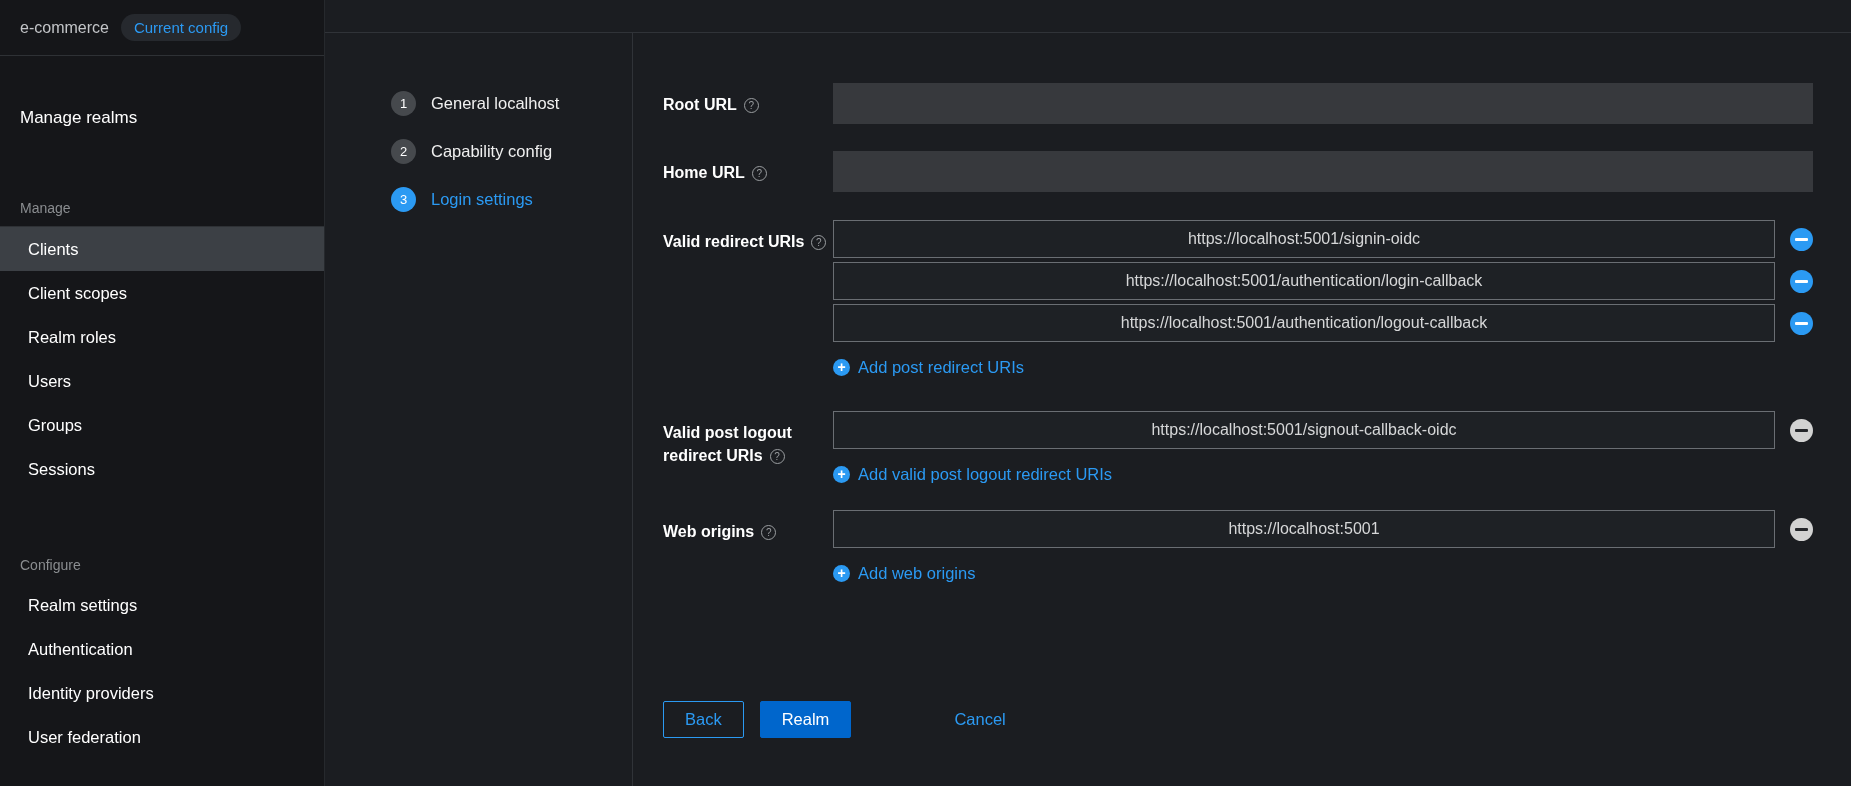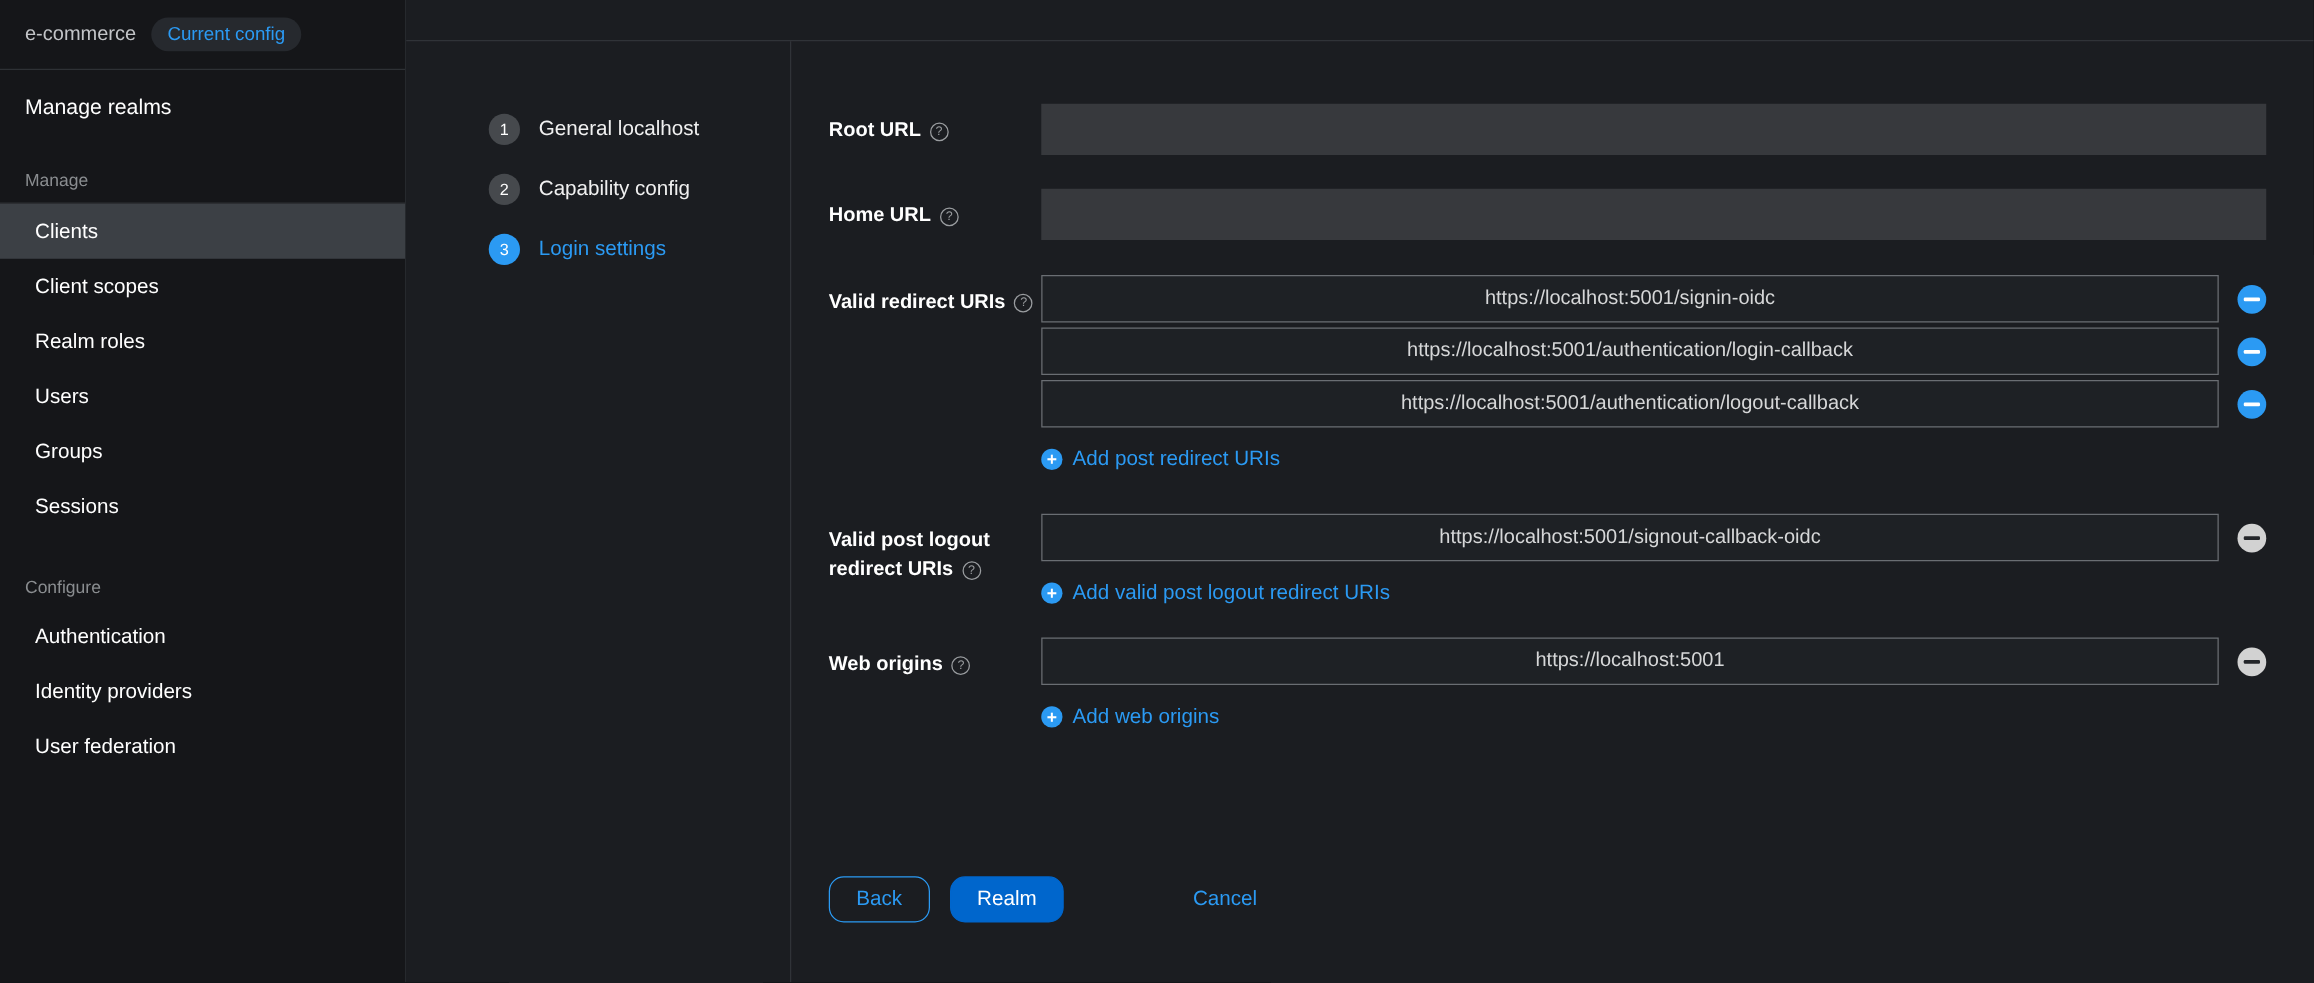--- a/index.html
+++ b/index.html
@@ -1,21 +1,21 @@
 <!DOCTYPE html>
 <html><head>
 <meta charset="utf-8">
 <style>
   * { margin:0; padding:0; box-sizing:border-box; }
   html,body { background:#101214; }
   body { font-family:"Liberation Sans","DejaVu Sans",sans-serif; }
   .app { position:relative; width:1851px; height:786px; background:#1b1d21; display:flex; overflow:hidden; color:#fff; }
 
   
-  .sidebar { width:325px; flex-shrink:0; background:#151619; border-right:1px solid #26292d; display:flex; flex-direction:column; }
+  .sidebar { width:325px; flex-shrink:0; background:#151619; border-right:1px solid #26292d; display:flex; flex-direction:column;gap:32px; }
   .sidebar-header { height:56px; flex-shrink:0; display:flex; align-items:center; gap:12px; padding:0 20px; border-bottom:1px solid #2e3135; }
   .realm-name { color:#c3c5c8; font-size:16px; }
   .realm-badge { background:#26292e; color:#2b9af3; font-size:15px; padding:5px 13px; border-radius:14px; cursor:pointer; }
   .manage-realms { padding:20px 20px 22px 20px; font-size:17px; color:#fff; cursor:pointer; }
   .section-label { padding:18px 20px 10px 20px; font-size:14px; color:#8a8d90; }
   .nav-list { list-style:none; }
   .nav-list.bordered-top { border-top:1px solid #2e3135; }
   .nav-item { padding:11px 28px; font-size:16.5px; color:#fff; line-height:22px; cursor:pointer; }
   .nav-item.selected { background:#3c4045; }
   .nav-section + .nav-section { margin-top:16px; }
@@ -52,21 +52,21 @@
 
   .add-link { display:inline-flex; align-items:center; gap:8px; background:none; border:none; color:#2b9af3; font-size:16.5px; font-family:inherit; padding:0; margin-top:12px; cursor:pointer; }
   .plus-icon { width:17px; height:17px; border-radius:50%; background:#2b9af3; color:#fff; font-size:14px; font-weight:700; line-height:17px; display:flex; align-items:center; justify-content:center; }
 
   .row-root { margin-bottom:27px; }
   .row-home { margin-bottom:28px; }
   .row-redirect { margin-bottom:34px; }
   .row-postlogout { margin-bottom:26px; }
 
   .actions-row { display:flex; align-items:center; margin-top:118px; }
-  .btn { height:37px; font-size:16.5px; font-family:inherit; padding:0 21px; border-radius:12px; cursor:pointer; }
+  .btn { height:37px; font-size:16.5px; font-family:inherit; padding:0 21px; border-radius:2px; cursor:pointer; }
   .btn-back { background:transparent; border:1px solid #2b9af3; color:#2b9af3; margin-right:16px; }
   .btn-save { background:#0066cc; border:1px solid #0066cc; color:#fff; }
   .btn-cancel { background:none; border:none; color:#2b9af3; margin-left:82px; }
 </style>
 </head>
 <body>
 
 <div class="app">
 
   <aside class="sidebar">
@@ -85,20 +85,21 @@
         <li class="nav-item">Realm roles</li>
         <li class="nav-item">Users</li>
         <li class="nav-item">Groups</li>
         <li class="nav-item">Sessions</li>
       </ul>
     </div>
 
     <div class="nav-section">
       <div class="section-label">Configure</div>
       <ul class="nav-list">
+        <li class="nav-item">Realm settings</li>
         <li class="nav-item">Authentication</li>
         <li class="nav-item">Identity providers</li>
         <li class="nav-item">User federation</li>
       </ul>
     </div>
   </aside>
 
   <div class="main">
     <div class="main-top"></div>
 

